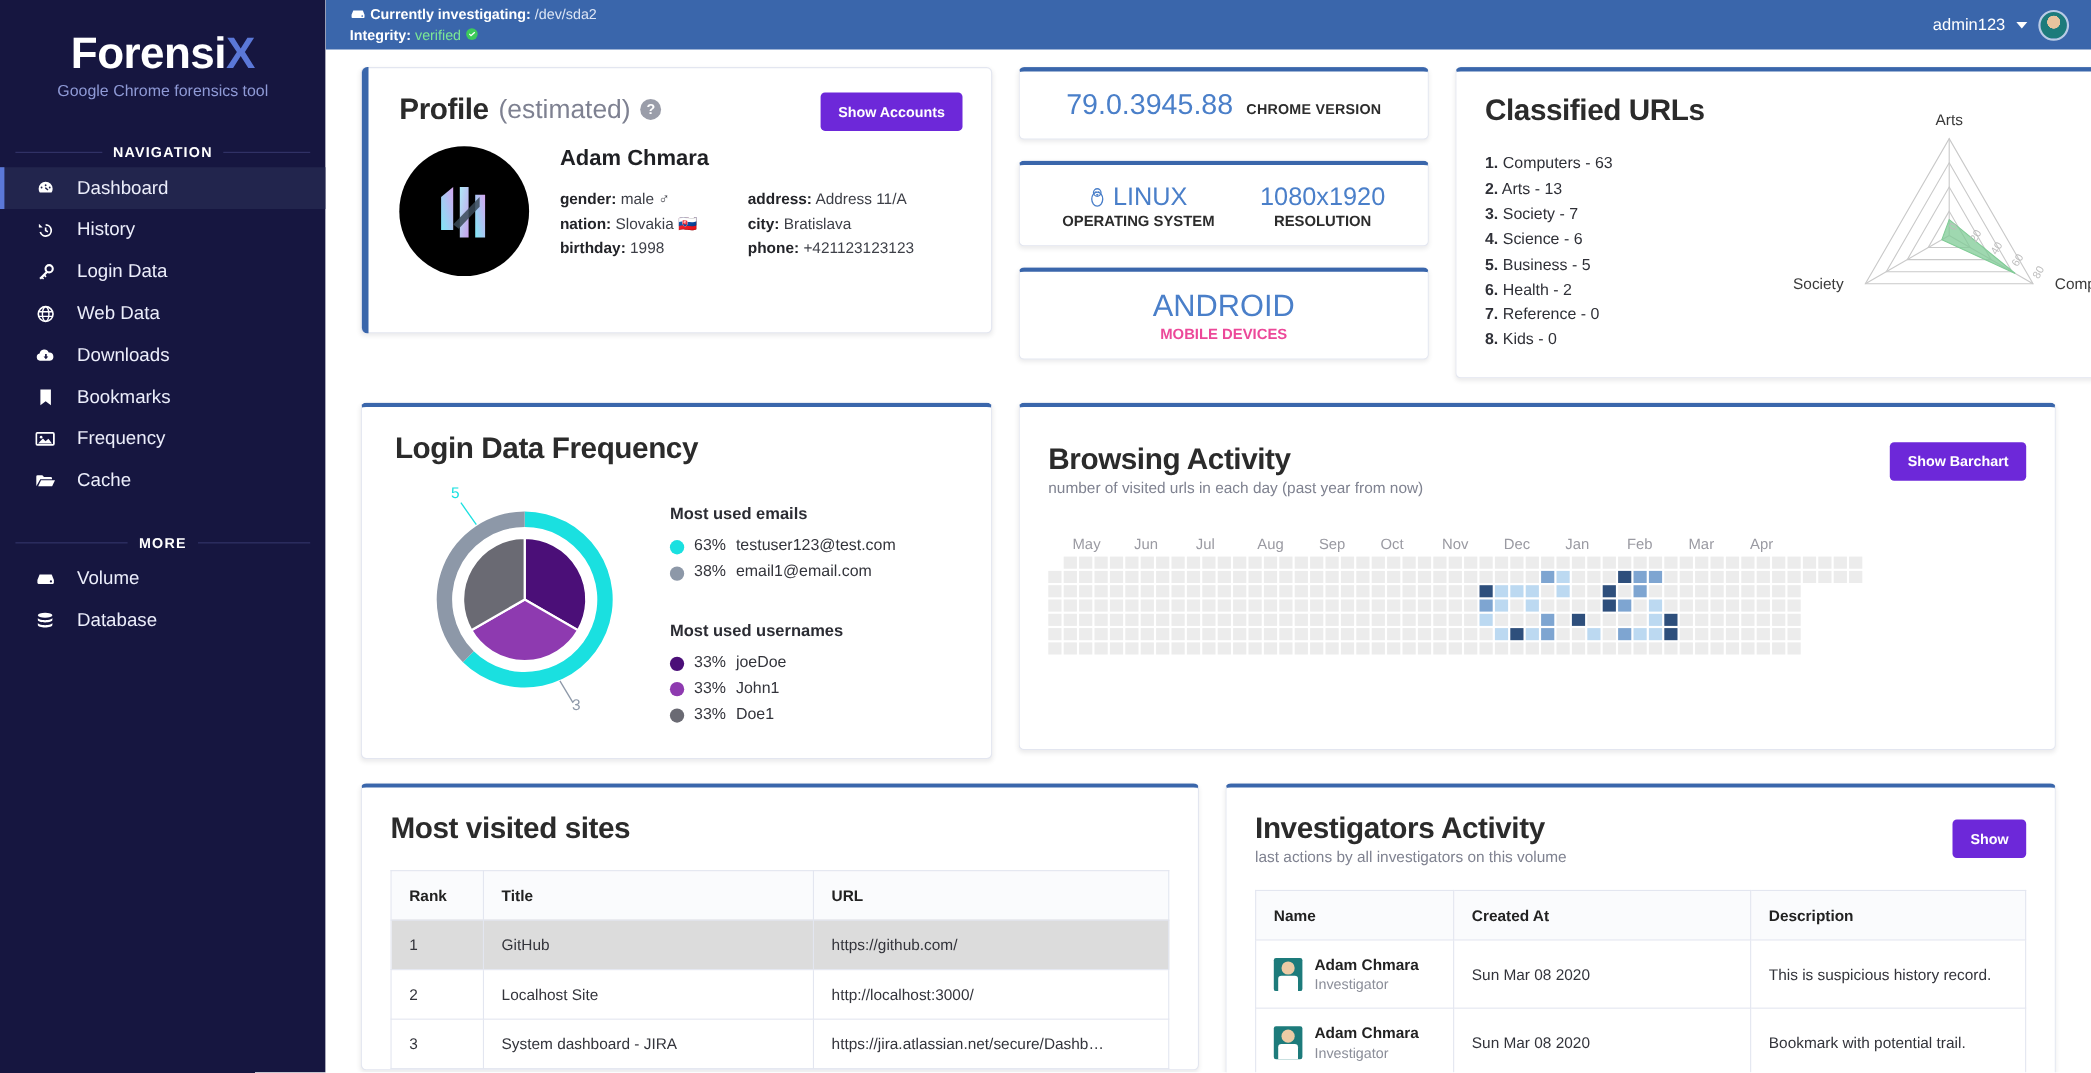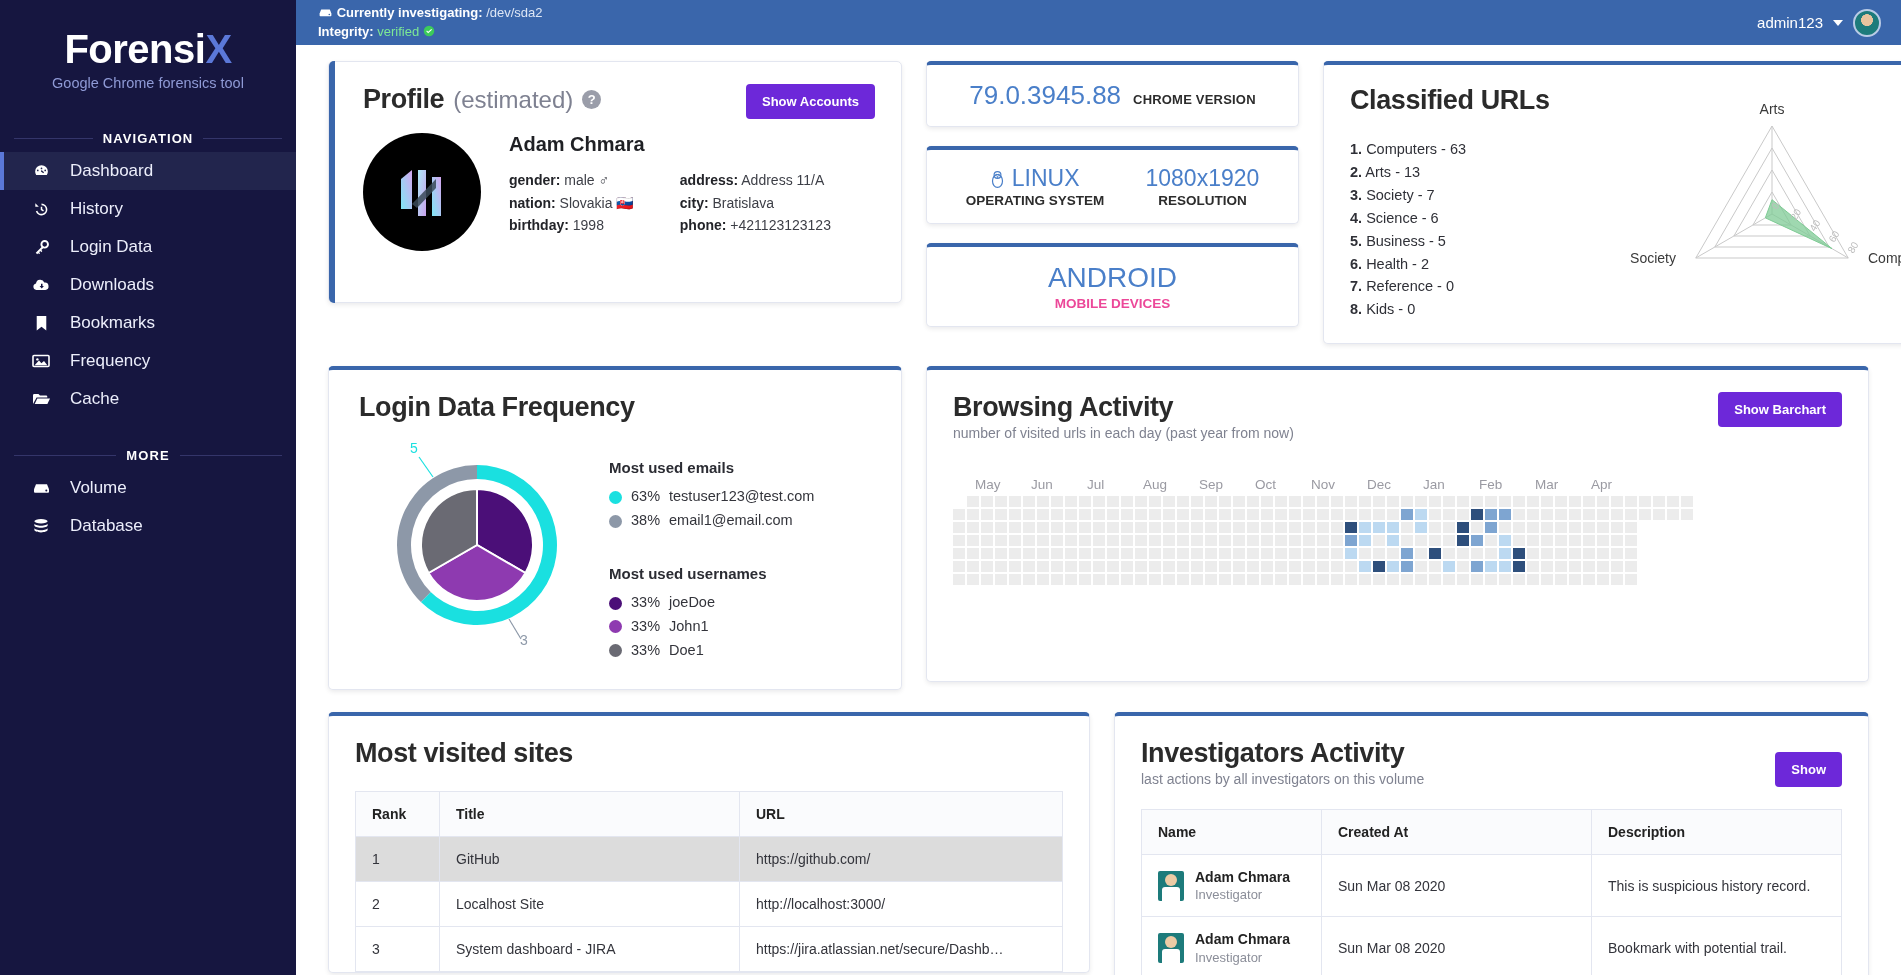--- a/index.html
+++ b/index.html
@@ -137,21 +137,21 @@
   .lgf { flex:0 0 574px; padding:22px 16px 26px 30px; min-height:316px; }
   .lgf-body { display:flex; margin-top:14px; }
   .donut-wrap { flex:0 0 250px; position:relative; }
   .legend-wrap { flex:1; padding-top:22px; }
   .legend-title { font-size:15px; font-weight:700; color:#2b2c33; margin-bottom:9px; }
   .legend-item { display:flex; align-items:center; gap:9px; font-size:14.5px; color:#33343b; line-height:1.65; }
   .dot { width:13px;height:13px;border-radius:50%; flex:0 0 13px; }
   .legend-gap { height:32px; }
 
   
-  .browse { flex:1; padding:22px 26px 20px 26px; min-height:316px; }
+  .browse { flex:1; padding:32px 26px 20px 26px; min-height:316px; }
   .browse-head { display:flex; justify-content:space-between; align-items:flex-start; }
   .heat { margin-top:36px; }
   .heat-months { display:flex; font-size:13.5px; color:#9a9aa2; margin-left:22px; }
   .heat-months span { flex:0 0 auto; }
   .heat-grid { display:flex; flex-direction:column; gap:2px; margin-top:4px; }
   .heat-row { display:flex; gap:2px; }
   .hc { width:12px; height:11px; background:#ececec; flex:0 0 12px; }
 
   
   .bt-left { flex:0 0 762px; padding:22px 26px 0 26px; min-height:248px; overflow:hidden; }
@@ -163,21 +163,21 @@
   }
   td { padding:14px 16px; border:1px solid #e3e6f0; color:#33343b; }
   tr.hl td { background:#dcdcdc; }
   .trunc { white-space:nowrap; overflow:hidden; text-overflow:ellipsis; max-width:250px; display:block; }
   .who { display:flex; align-items:center; gap:11px; }
   .who-av { width:26px;height:30px;flex:0 0 26px;background:#1d7b7b;border-radius:2px;position:relative;overflow:hidden; }
   .who-av::before{content:"";position:absolute;left:7px;top:3px;width:12px;height:12px;border-radius:50%;background:#eccba5;}
   .who-av::after{content:"";position:absolute;left:4px;bottom:0;width:18px;height:14px;background:#fff;border-radius:3px 3px 0 0;}
   .who-n { font-weight:700; color:#222; font-size:14px; line-height:1.25; }
   .who-r { color:#8b8e99; font-size:13px; }
-  .inv-head { display:flex; justify-content:space-between; align-items:flex-end; }
+  .inv-head { display:flex; justify-content:space-between; align-items:center; }
 </style>
 </head>
 <body>
 
 <div class="app">
 
   <aside class="sidebar">
     <div class="brand">
       <div class="brand-title"><span>Forensi</span><span class="accent">X</span></div>
       <div class="brand-sub">Google Chrome forensics tool</div>
@@ -212,20 +212,30 @@
     <div class="nav-item">
       <span class="ico">
         <svg width="17" height="17" viewBox="0 0 16 16">
             <circle cx="11" cy="5" r="3.1" fill="none" stroke="#fff" stroke-width="1.8"></circle>
             <path fill="#fff" d="M9 6.6 2.6 13l1.3 1.3 1-1 .9.9.9-.9-.9-.9 1-1 1 1 1-1-1-1 2.5-2.5z"></path>
           </svg>
       </span>
       <span>Login Data</span>
     </div>
 
+    <div class="nav-item">
+      <span class="ico">
+        <svg width="17" height="17" viewBox="0 0 16 16">
+            <circle cx="8" cy="8" r="6.3" fill="none" stroke="#fff" stroke-width="1.4"></circle>
+            <ellipse cx="8" cy="8" rx="2.8" ry="6.3" fill="none" stroke="#fff" stroke-width="1.2"></ellipse>
+            <path stroke="#fff" stroke-width="1.2" d="M2 6h12M2 10h12"></path>
+          </svg>
+      </span>
+      <span>Web Data</span>
+    </div>
 
     <div class="nav-item">
       <span class="ico">
         <svg width="18" height="17" viewBox="0 0 18 16">
             <path fill="#fff" d="M4.3 12.4A3.3 3.3 0 0 1 4 5.9 4.3 4.3 0 0 1 12.3 5a3.7 3.7 0 0 1 1 7.4z"></path>
             <path fill="#161640" d="M9 6.3h1.5v2.2h1.4L9.75 11 7.6 8.5H9z"></path>
           </svg>
       </span>
       <span>Downloads</span>
     </div>

